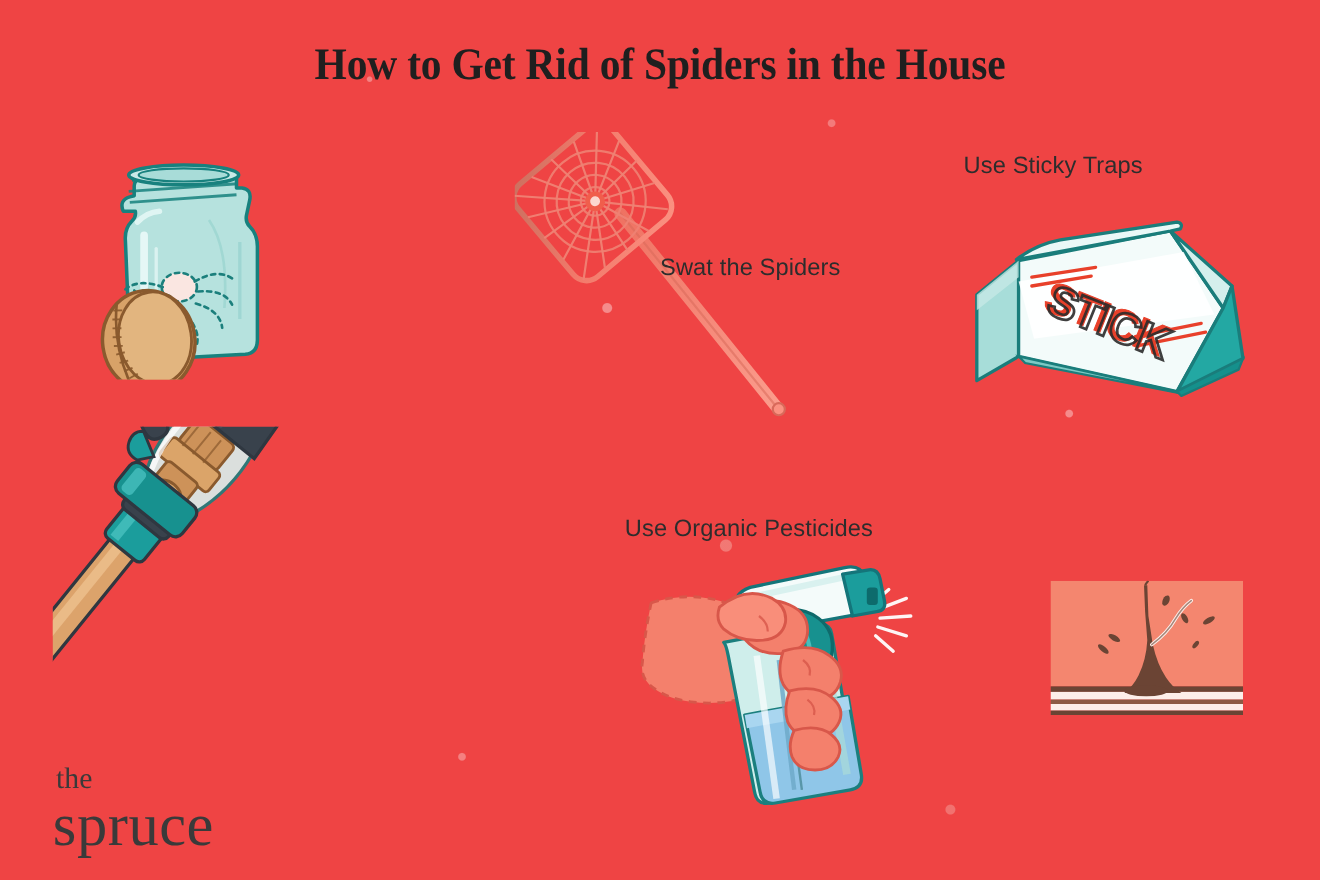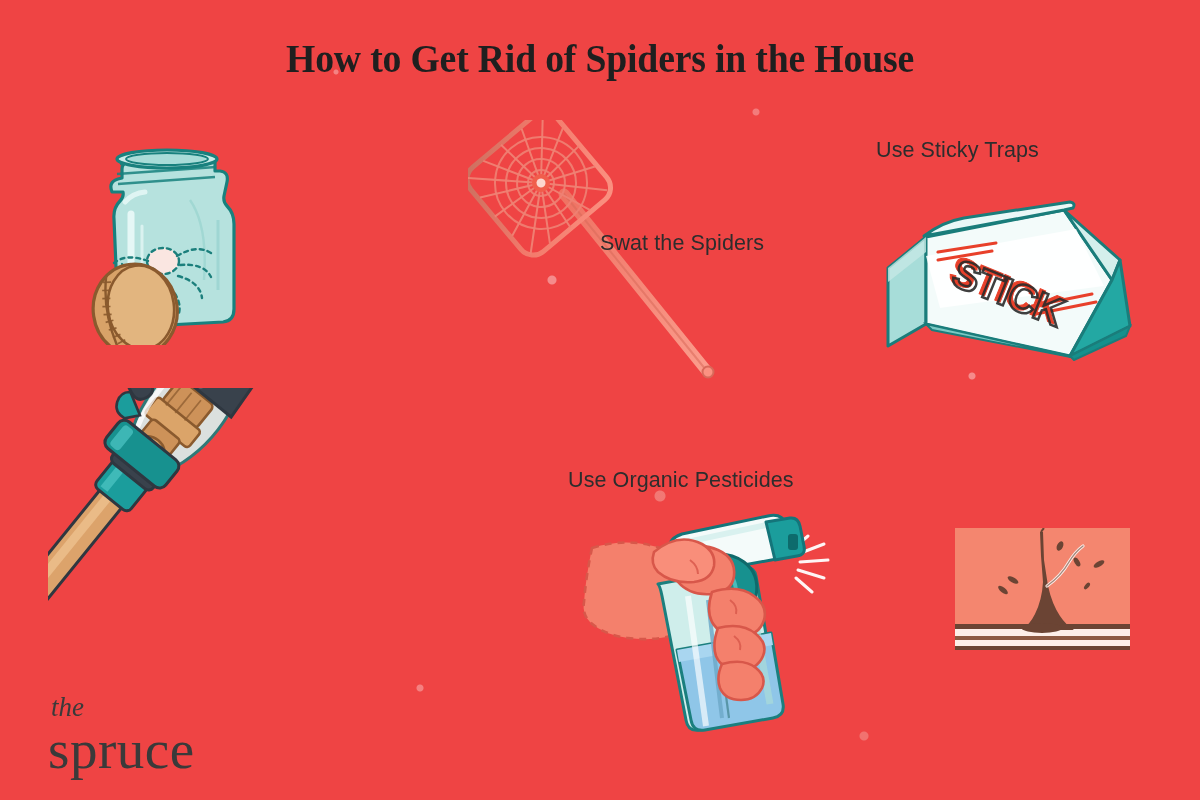--- a/index.html
+++ b/index.html
@@ -64,21 +64,20 @@
     left: 48px;
     top: 694px;
     font-family: "Liberation Serif", "DejaVu Serif", serif;
     color: #3a3a3a;
     line-height: 1;
   }
   .logo .the {
     font-size: 27px;
     display: block;
     margin-left: 3px;
-    font-style: italic;
   }
   .logo .spruce {
     font-size: 55px;
     display: block;
     font-weight: 400;
     margin-top: 1px;
     letter-spacing: .5px;
   }
 
   .art { position: absolute; }

